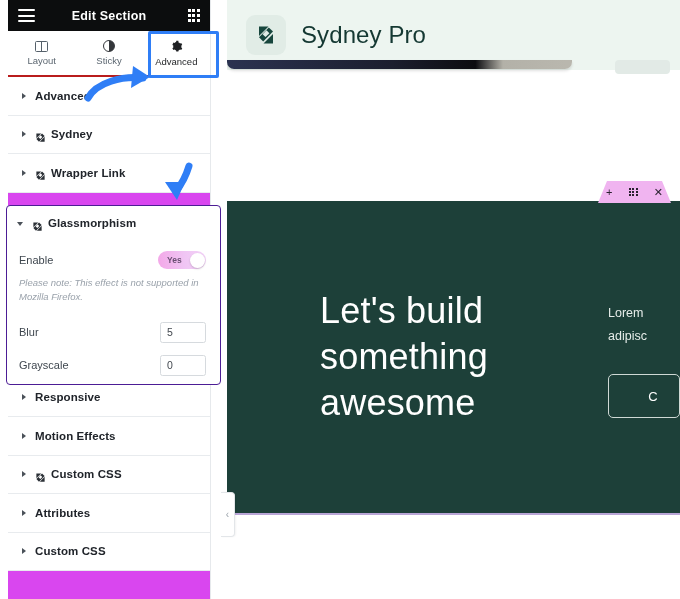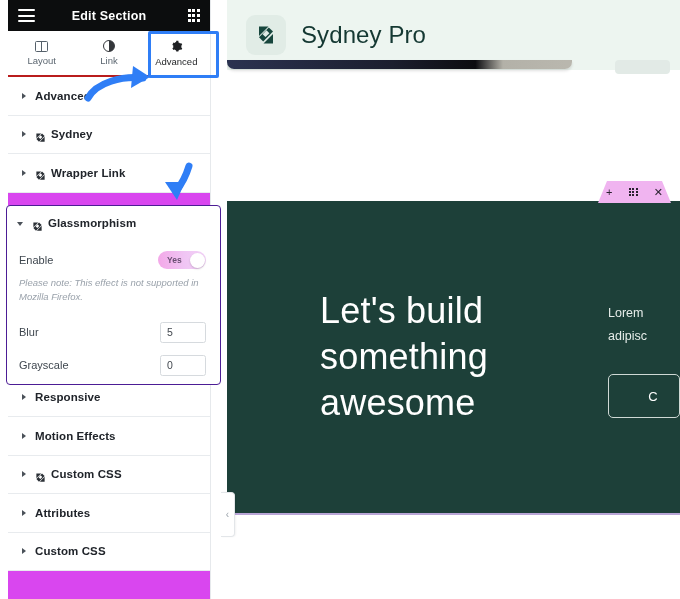--- a/index.html
+++ b/index.html
@@ -196,21 +196,21 @@
         </div>
     </div>
 
     <div class="tabs">
       <div class="tab">
         <span class="ico-layout"></span>
         <span class="tlabel">Layout</span>
       </div>
       <div class="tab">
         <span class="ico-style"></span>
-        <span class="tlabel">Link</span>
+        <span class="tlabel">Sticky</span>
       </div>
       <div class="tab active">
         <span class="ico-gear">
           <svg width="13" height="13" viewBox="0 0 16 16">
               <path fill="#1f2124" d="M8 5.2A2.8 2.8 0 108 10.8 2.8 2.8 0 008 5.2zm0 4.3a1.5 1.5 0 110-3 1.5 1.5 0 010 3z"></path>
               <path fill="#1f2124" d="M14 8c0-.4 0-.8-.1-1.1l1.2-.9-1.3-2.2-1.4.5a5.3 5.3 0 00-1.9-1.1L10.3 1H7.7l-.2 1.5c-.7.2-1.3.6-1.9 1.1l-1.4-.5L2.9 6l1.2.9C4 7.2 4 7.6 4 8s0 .8.1 1.1l-1.2.9 1.3 2.2 1.4-.5c.6.5 1.2.9 1.9 1.1l.2 1.5h2.6l.2-1.5c.7-.2 1.3-.6 1.9-1.1l1.4.5 1.3-2.2-1.2-.9c.1-.3.1-.7.1-1.1z"></path>
             </svg>
         </span>
         <span class="tlabel">Advanced</span>
       </div>

